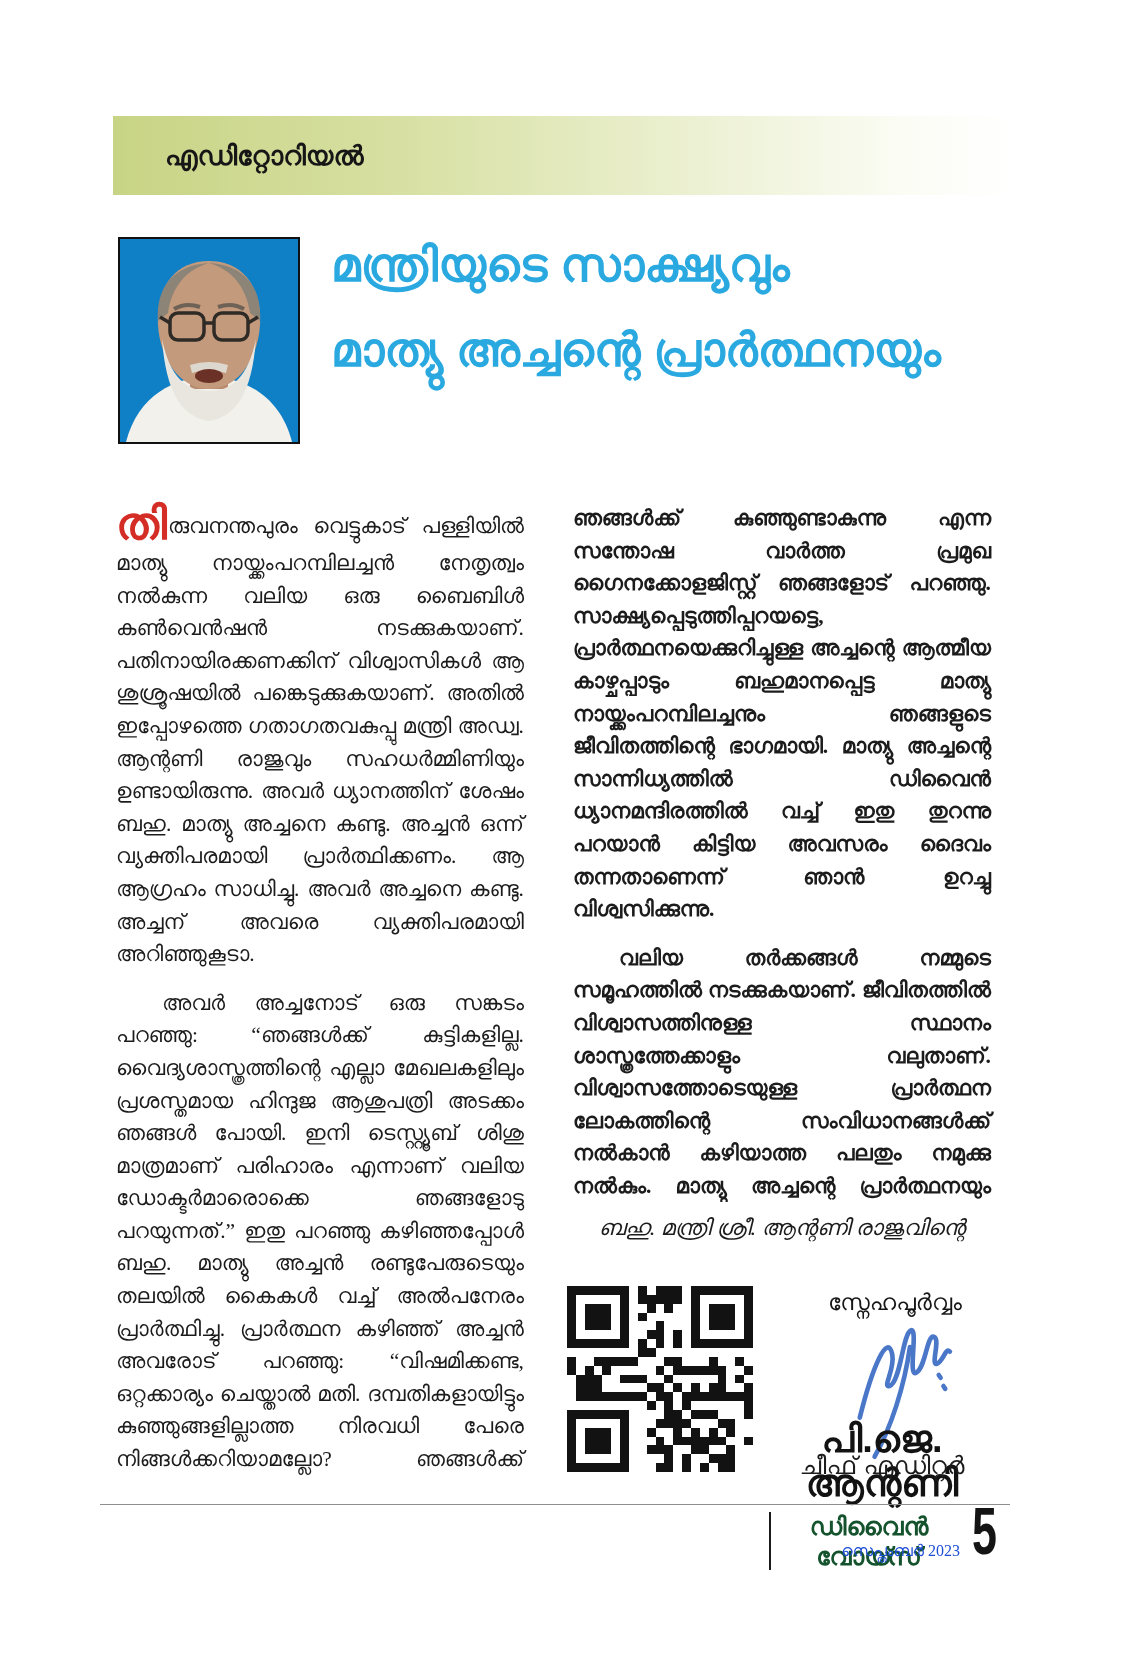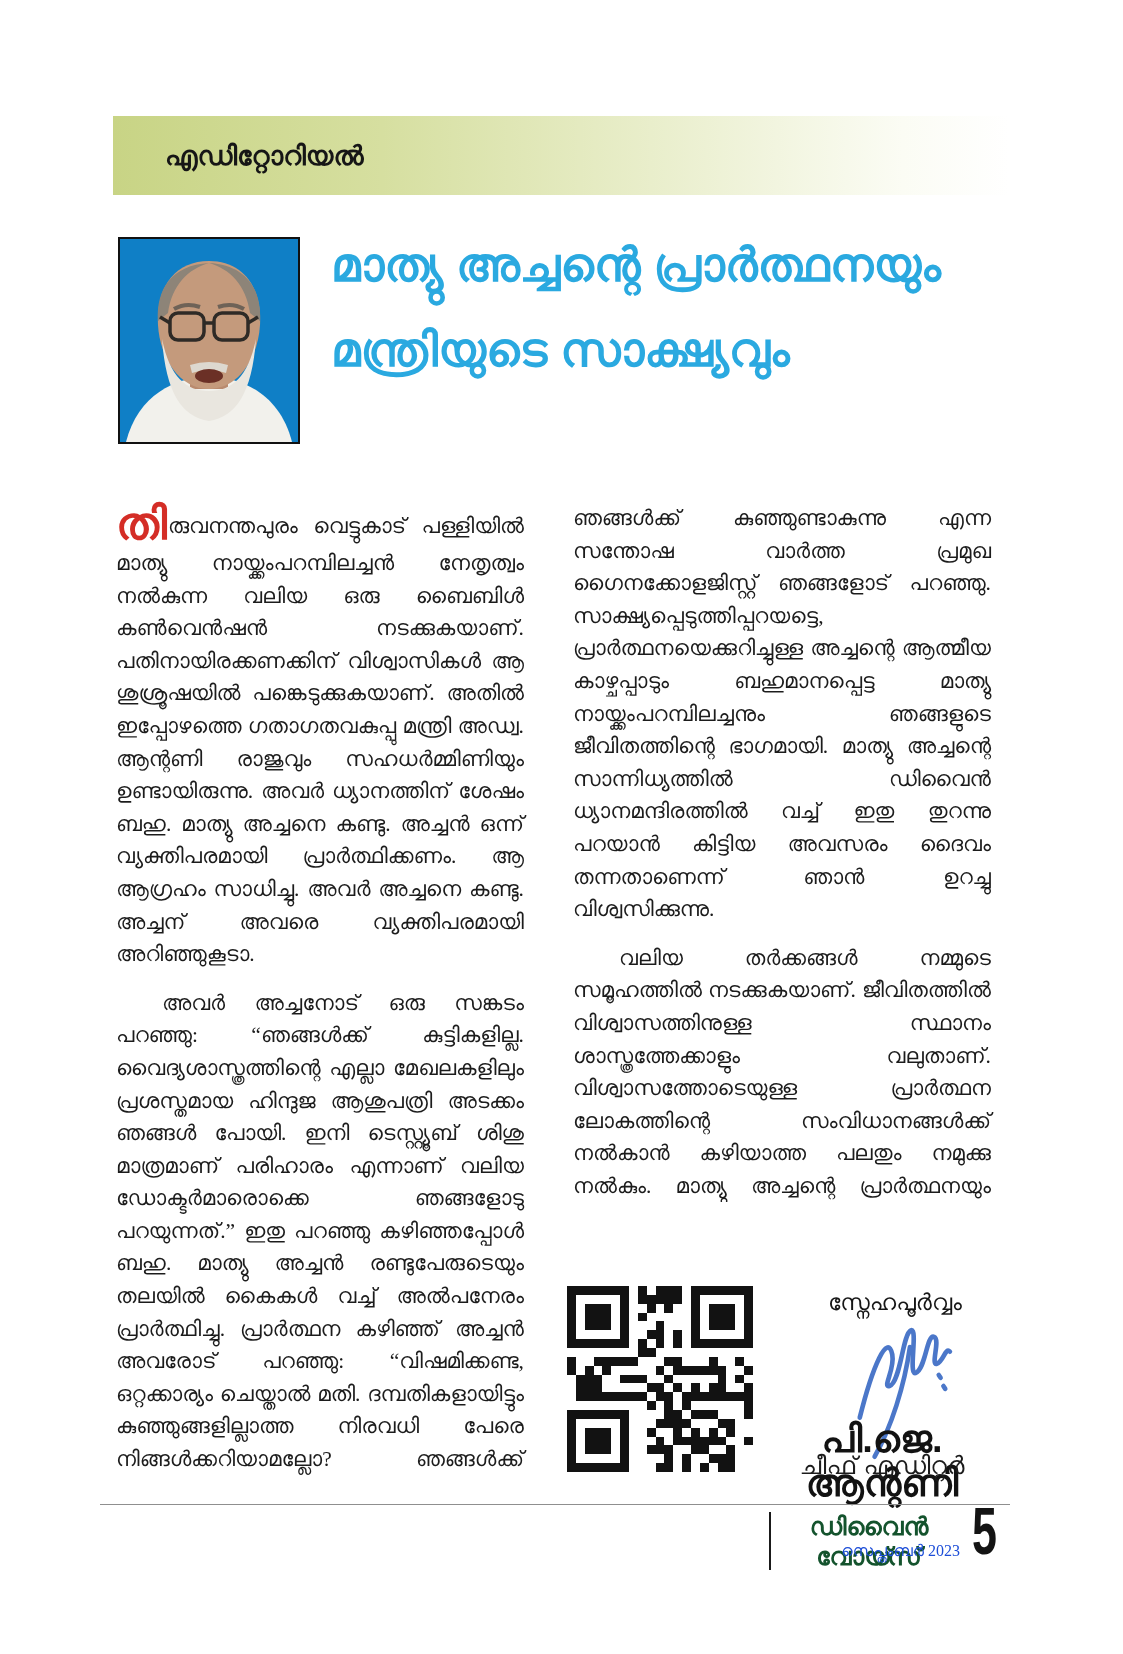--- a/index.html
+++ b/index.html
@@ -32,21 +32,21 @@
     position:absolute; left:356px; top:386px; width:600px;
     font-family:"Liberation Sans","DejaVu Sans",sans-serif; font-weight:700;
     font-size:29px; line-height:40px; color:#141414;
   }
   
   .col{
     position:absolute; top:486px; overflow:hidden;
     font-size:21.5px; line-height:32.6px; text-align:justify; color:#1c1c1c;
   }
   .col-left{left:100px; width:440px; height:995px;}
-  .col-right{left:557px; width:450px; height:716px;}
+  .col-right{left:557px; width:450px; height:716px;font-weight:bold;}
   .col p{margin:16px; text-indent:46px;}
   .col p.noindent{text-indent:0;}
   .dropcap{
     color:#d42d26; font-weight:700; font-size:45px; line-height:1;
     vertical-align:-6px; letter-spacing:1px;
   }
   .qr-caption{
     position:absolute; left:557px; top:1212px; width:450px;
     text-align:center; font-style:italic; font-size:22px; line-height:31px; color:#1c1c1c;
   }
@@ -103,38 +103,39 @@
         <rect x="50" y="74" width="34" height="27" rx="8"></rect>
         <rect x="94" y="74" width="34" height="27" rx="8"></rect>
         <path d="M84 84 L94 84"></path>
         <path d="M50 84 L40 78"></path>
         <path d="M128 84 L138 78"></path>
       </g>
     </svg>
   </div>
 
   <div class="headline">
+    <div>മന്ത്രിയുടെ സാക്ഷ്യവും</div>
     <div>മാത്യു അച്ചന്റെ പ്രാർത്ഥനയും</div>
-    <div>മന്ത്രിയുടെ സാക്ഷ്യവും</div>
   </div>
 
 
   <div class="col col-left">
     <p class="noindent"><span class="dropcap">തി</span><span>രുവനന്തപുരം വെട്ടുകാട് പള്ളിയിൽ മാത്യു നായ്ക്കംപറമ്പിലച്ചൻ നേതൃത്വം നൽകുന്ന വലിയ ഒരു ബൈബിൾ കൺവെൻഷൻ നടക്കുകയാണ്. പതിനായിരക്കണക്കിന് വിശ്വാസികൾ ആ ശുശ്രൂഷയിൽ പങ്കെടുക്കുകയാണ്. അതിൽ ഇപ്പോഴത്തെ ഗതാഗതവകുപ്പു മന്ത്രി അഡ്വ. ആന്റണി രാജുവും സഹധർമ്മിണിയും ഉണ്ടായിരുന്നു. അവർ ധ്യാനത്തിന് ശേഷം ബഹു. മാത്യു അച്ചനെ കണ്ടു. അച്ചൻ ഒന്ന് വ്യക്തിപരമായി പ്രാർത്ഥിക്കണം. ആ ആഗ്രഹം സാധിച്ചു. അവർ അച്ചനെ കണ്ടു. അച്ചന് അവരെ വ്യക്തിപരമായി അറിഞ്ഞുകൂടാ.</span></p>
     <p>അവർ അച്ചനോട് ഒരു സങ്കടം പറഞ്ഞു: “ഞങ്ങൾക്ക് കുട്ടികളില്ല. വൈദ്യശാസ്ത്രത്തിന്റെ എല്ലാ മേഖലകളിലും പ്രശസ്തമായ ഹിന്ദുജ ആശുപത്രി അടക്കം ഞങ്ങൾ പോയി. ഇനി ടെസ്റ്റ്യൂബ് ശിശു മാത്രമാണ് പരിഹാരം എന്നാണ് വലിയ ഡോക്ടർമാരൊക്കെ ഞങ്ങളോടു പറയുന്നത്.” ഇതു പറഞ്ഞു കഴിഞ്ഞപ്പോൾ ബഹു. മാത്യു അച്ചൻ രണ്ടുപേരുടെയും തലയിൽ കൈകൾ വച്ച് അൽപനേരം പ്രാർത്ഥിച്ചു. പ്രാർത്ഥന കഴിഞ്ഞ് അച്ചൻ അവരോട് പറഞ്ഞു: “വിഷമിക്കണ്ട, ഒറ്റക്കാര്യം ചെയ്താൽ മതി. ദമ്പതികളായിട്ടും കുഞ്ഞുങ്ങളില്ലാത്ത നിരവധി പേരെ നിങ്ങൾക്കറിയാമല്ലോ? ഞങ്ങൾക്ക് കുഞ്ഞിനെ തരണമേ എന്ന പ്രാർത്ഥനയ്ക്ക് പകരം കുഞ്ഞുങ്ങളില്ലാത്തവർക്കുവേണ്ടി നിങ്ങളിന്നു മുതൽ മദ്ധ്യസ്ഥം പ്രാർത്ഥിക്കുക. അപ്പോൾ നിങ്ങൾക്ക് സന്താനസൗഭാഗ്യം ഉണ്ടാകും.” ഈ മറുപടിയിൽ അല്പം അസംതൃപ്തി ഞങ്ങൾക്ക് തോന്നാതിരുന്നില്ല. എങ്കിലും മാത്യു അച്ചന്റെ വാക്കുകൾ തള്ളിക്കളയാവുന്നതല്ലല്ലോ. അന്നുമുതൽ ഞങ്ങൾക്ക് കുഞ്ഞിനെ വേണം എന്ന പ്രാർത്ഥനയ്ക്ക് പകരം ഞങ്ങൾക്ക് അറിയാവുന്ന മക്കളില്ലാത്ത ദമ്പതിമാർക്കുവേണ്ടിയുള്ള മദ്ധ്യസ്ഥ പ്രാർത്ഥന ആരംഭിച്ചു.</p>
 
   </div>
 
   <div class="col col-right">
     <p class="noindent">ഞങ്ങൾക്ക് കുഞ്ഞുണ്ടാകുന്നു എന്ന സന്തോഷ വാർത്ത പ്രമുഖ ഗൈനക്കോളജിസ്റ്റ് ഞങ്ങളോട് പറഞ്ഞു. സാക്ഷ്യപ്പെടുത്തിപ്പറയട്ടെ, പ്രാർത്ഥനയെക്കുറിച്ചുള്ള അച്ചന്റെ ആത്മീയ കാഴ്ചപ്പാടും ബഹുമാനപ്പെട്ട മാത്യു നായ്ക്കംപറമ്പിലച്ചനും ഞങ്ങളുടെ ജീവിതത്തിന്റെ ഭാഗമായി. മാത്യു അച്ചന്റെ സാന്നിധ്യത്തിൽ ഡിവൈൻ ധ്യാനമന്ദിരത്തിൽ വച്ച് ഇതു തുറന്നു പറയാൻ കിട്ടിയ അവസരം ദൈവം തന്നതാണെന്ന് ഞാൻ ഉറച്ചു വിശ്വസിക്കുന്നു.</p>
     <p>വലിയ തർക്കങ്ങൾ നമ്മുടെ സമൂഹത്തിൽ നടക്കുകയാണ്. ജീവിതത്തിൽ വിശ്വാസത്തിനുള്ള സ്ഥാനം ശാസ്ത്രത്തേക്കാളും വലുതാണ്. വിശ്വാസത്തോടെയുള്ള പ്രാർത്ഥന ലോകത്തിന്റെ സംവിധാനങ്ങൾക്ക് നൽകാൻ കഴിയാത്ത പലതും നമുക്കു നൽകും. മാത്യു അച്ചന്റെ പ്രാർത്ഥനയും മന്ത്രിയുടെ സാക്ഷ്യവും ഈ പരമസത്യം വെളിപ്പെടുത്തുകയാണ്. നമ്മുടെ പ്രാർത്ഥനാ രീതികളും അച്ചൻ പറഞ്ഞതുപോലെ വളർത്തിയെടുക്കാം. നമ്മുടെ ആവശ്യങ്ങൾ പറയുന്നതിനു പകരം മറ്റുള്ളവരുടെ ആവശ്യങ്ങൾ ഈശോയോടു പറയാനുള്ള പ്രാർത്ഥനാരീതി നമുക്കും അവലംബിക്കാം. ഈ മദ്ധ്യസ്ഥ പ്രാർത്ഥന നമ്മുടെ ജീവിതത്തെ നമ്മളറിയാതെ തന്നെ നമ്മുടെ ആവശ്യങ്ങൾ നിറവേറി കിട്ടാനുള്ള കൃപയായ് മാറും.</p>
 
   </div>
 
   <div class="qr-caption">
+    <div>ബഹു. മന്ത്രി ശ്രീ. ആന്റണി രാജുവിന്റെ</div>
   </div>
 
   <div class="qr">
     <svg viewBox="0 0 21 21" shape-rendering="crispEdges">
       <rect width="21" height="21" fill="#ffffff"></rect>
       <g id="qr-modules" fill="#121212">
           <rect x="0" y="0" width="1" height="1"></rect>
           <rect x="0" y="1" width="1" height="1"></rect>
           <rect x="0" y="2" width="1" height="1"></rect>
           <rect x="0" y="3" width="1" height="1"></rect>

